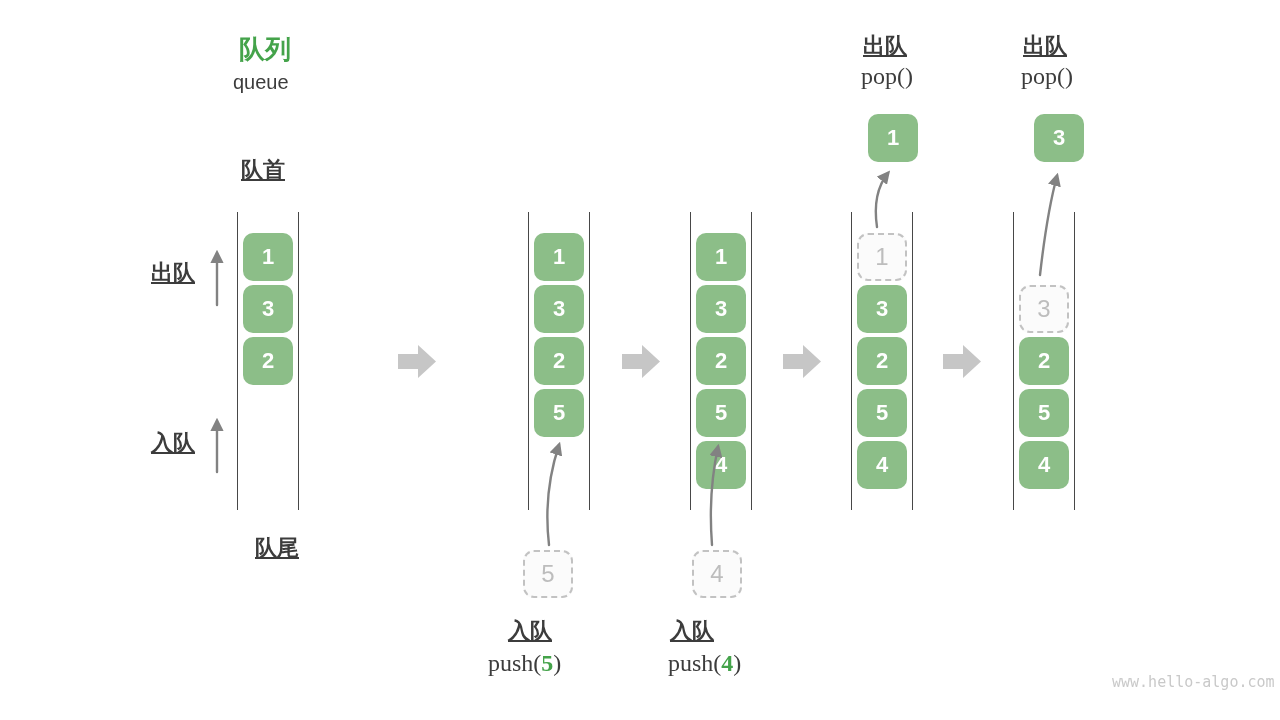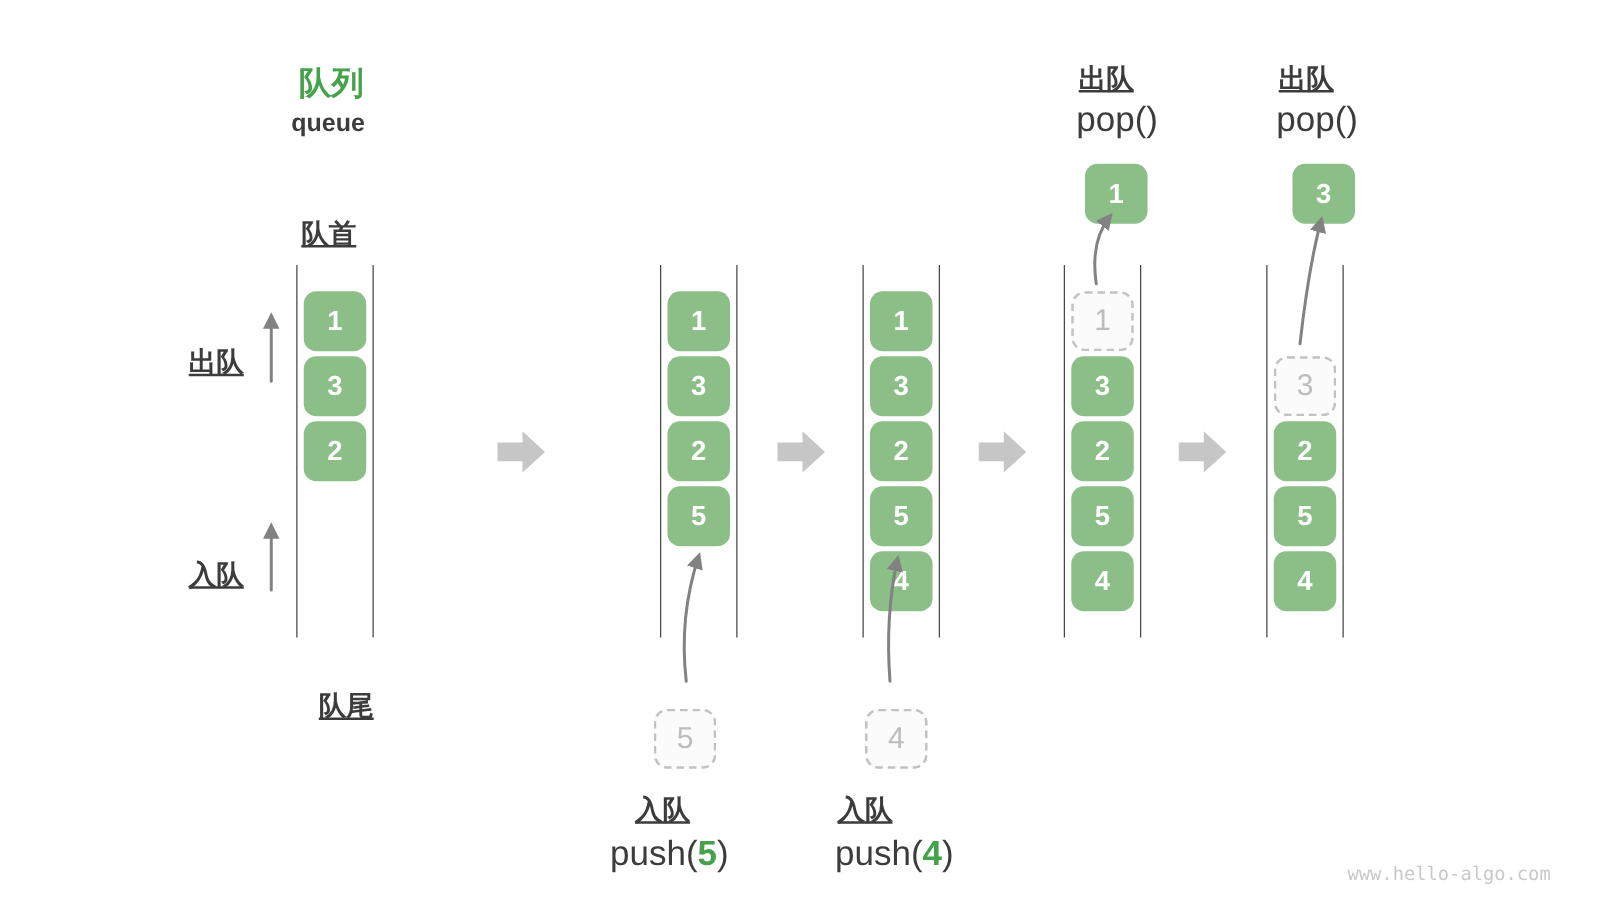--- a/index.html
+++ b/index.html
@@ -1,25 +1,25 @@
 <!DOCTYPE html>
 <html><head>
 <meta charset="utf-8">
 <style>
   html,body{margin:0;padding:0;}
   body{
     width:1280px;height:720px;position:relative;background:#ffffff;
     font-family:"Liberation Sans","DejaVu Sans",sans-serif;overflow:hidden;
   }
-  .abs{position:absolute;margin-top:17px;}
+  .abs{position:absolute;}
   
   .title-zh{font-size:26px;font-weight:bold;color:#44A34A;}
-  .title-en{font-size:20px;color:#3C3C3C;font-weight:bold;}
+  .title-en{font-size:20px;color:#3C3C3C;}
   .zh-label{font-size:22px;font-weight:bold;color:#3C3C3C;text-decoration:underline;}
-  .code{font-family:Liberation Sans, sans-serif;font-size:28px;color:#3C3C3C;}
+  .code{font-family:Liberation Serif, serif;font-size:24px;color:#3C3C3C;}
   .code .arg{color:#44A34A;font-weight:bold;}
   .watermark{font-family:"DejaVu Sans Mono","Liberation Mono",monospace;font-size:15px;color:#C9C9C9;}
   
   .qcol{
     position:absolute;top:212px;width:62px;height:298px;box-sizing:border-box;
     border-left:1.5px solid #474747;border-right:1.5px solid #474747;
   }
   .qbox{
     position:absolute;width:50px;height:48px;border-radius:10px;background:#8CBE88;
     color:#ffffff;font-weight:bold;font-size:22px;
@@ -90,21 +90,21 @@
 
 <div class="abs zh-label" style="left:670px;top:616px;">入队</div>
 <div class="abs code" style="left:668px;top:650px;"><span>push(</span><span class="arg">4</span><span>)</span></div>
 
 <div class="abs zh-label" style="left:863px;top:31px;">出队</div>
 <div class="abs code" style="left:861px;top:63px;">pop()</div>
 
 <div class="abs zh-label" style="left:1023px;top:31px;">出队</div>
 <div class="abs code" style="left:1021px;top:63px;">pop()</div>
 
-<div class="abs watermark" style="left:1078px;top:673px;text-align:right;">www.hello-algo.com</div>
+<div class="abs watermark" style="left:1112px;top:673px;text-align:right;">www.hello-algo.com</div>
 
 <svg class="overlay" width="1280" height="720" viewBox="0 0 1280 720">
   <defs>
     <marker id="ah" viewBox="0 0 10 10" refX="7.5" refY="5" markerWidth="5.5" markerHeight="5.5" orient="auto-start-reverse">
       <path d="M0,0 L10,5 L0,10 z" fill="#828282"></path>
     </marker>
   </defs>
 
   <g fill="#C6C6C6">
     <path d="M398,354 h20 v-9 l18,16.5 l-18,16.5 v-9 h-20 z"></path>

